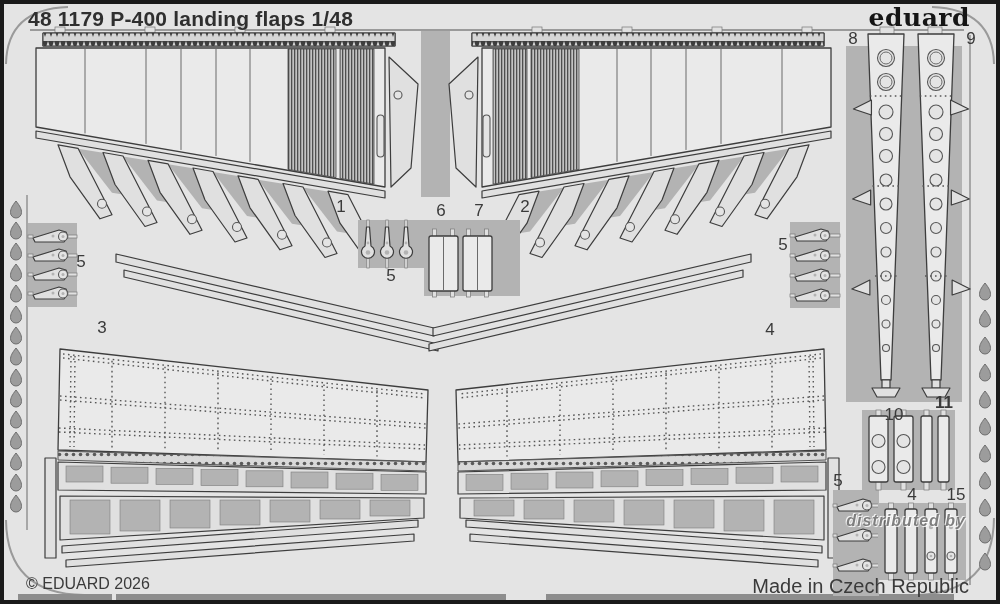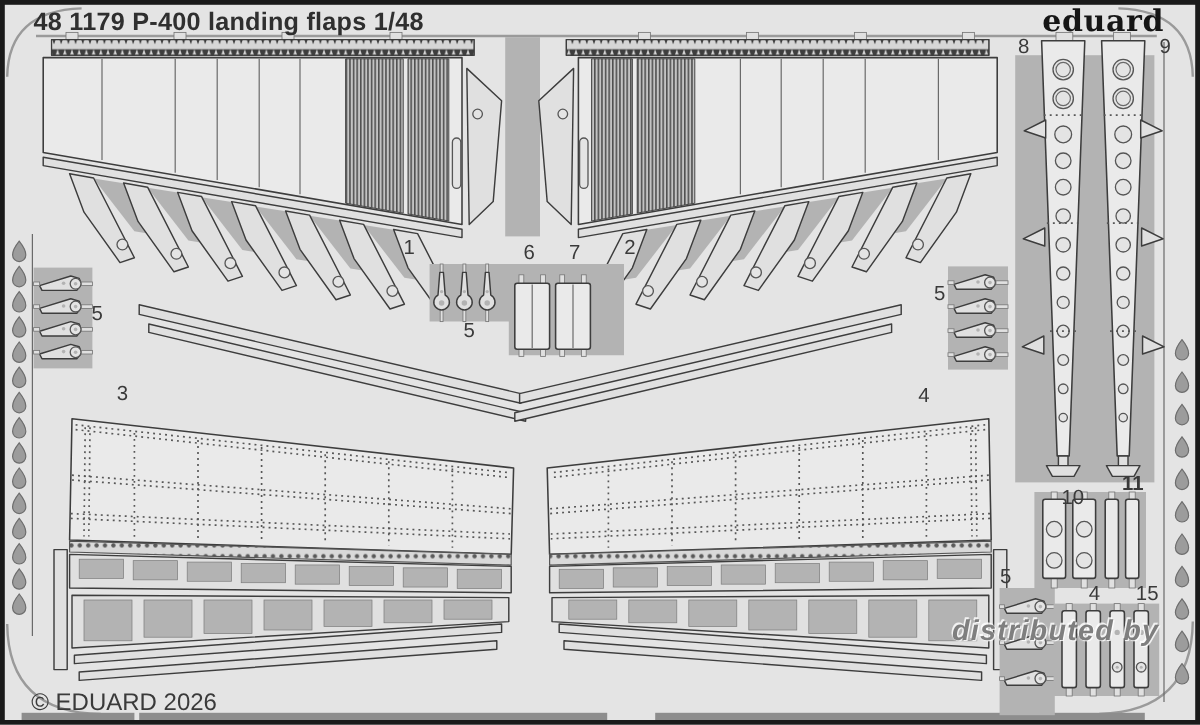--- a/index.html
+++ b/index.html
@@ -5,25 +5,25 @@
   html,body{margin:0;padding:0;background:#777;}
   .stage{
     position:relative;width:1000px;height:604px;box-sizing:border-box;
     border:4px solid #1a1a1a;background:var(--sheet,#e4e4e4);
     overflow:hidden;font-family:"Liberation Sans",sans-serif;
   }
   .stage svg{position:absolute;left:0;top:0;}
   .txt{position:absolute;white-space:nowrap;}
   .title{left:24px;top:3px;font-size:21px;font-weight:bold;color:var(--text,#2f2f2f);letter-spacing:.2px;}
   .brand{right:26px;top:-1px;font-family:"DejaVu Serif",serif;font-weight:bold;font-size:25px;color:#151515;letter-spacing:.5px;}
-  .copyright{left:22px;top:571px;font-size:20px;color:var(--label,#3a3a3a);}
+  .copyright{left:22px;top:571px;font-size:16px;color:var(--label,#3a3a3a);}
   .madein{right:27px;top:571px;font-size:20px;color:var(--label,#3a3a3a);}
   .plabel{position:absolute;transform:translate(-50%,-50%);font-size:17px;color:var(--label,#3a3a3a);}
   .wm{position:absolute;text-align:right;pointer-events:none;}
-  .wm-1{right:30px;top:508px;font-size:24px;font-style:italic;font-weight:800;
+  .wm-1{right:30px;top:508px;font-size:16px;font-style:italic;font-weight:800;
         color:rgba(105,105,105,.85);letter-spacing:1px;
         text-shadow:0 0 2px #fff,1px 1px 0 rgba(255,255,255,.8),-1px -1px 0 rgba(255,255,255,.8);}
   .wm-2{right:26px;top:528px;font-size:44px;font-weight:bold;letter-spacing:4px;
         color:rgba(130,130,130,.38);-webkit-text-stroke:1.5px rgba(95,95,95,.65);
         text-shadow:0 0 2px rgba(255,255,255,.7);}
   
   .p{fill:var(--part,#e0e0e0);stroke:var(--outline,#3d3d3d);stroke-width:1.2;stroke-linejoin:round;}
   .pb{fill:var(--part-bright,#eaeaea);stroke:var(--outline,#3d3d3d);stroke-width:1.3;stroke-linejoin:round;}
   .w{fill:var(--web,#b3b3b3);stroke:none;}
   .wс{fill:var(--web,#b3b3b3);}
@@ -455,20 +455,21 @@
         <rect class="pb" x="945" y="509" width="12" height="64" rx="2"></rect>
         <circle class="wс" cx="951" cy="527" r="2.2"></circle>
         <circle class="hole" cx="951" cy="556" r="4"></circle>
         <circle class="wс" cx="951" cy="556" r="1.3"></circle>
       </g>
     </svg>
 
   <div class="txt title">48 1179 P-400 landing flaps 1/48</div>
   <div class="txt brand">eduard</div>
   <div class="txt copyright">© EDUARD 2026</div>
+  <div class="txt madein">Made in Czech Republic</div>
 
   <div id="labels">
       <span class="plabel" style="left: 337px; top: 203px;">1</span>
       <span class="plabel" style="left: 521px; top: 203px;">2</span>
       <span class="plabel" style="left: 98px; top: 324px;">3</span>
       <span class="plabel" style="left: 766px; top: 326px;">4</span>
       <span class="plabel" style="left: 77px; top: 258px;">5</span>
       <span class="plabel" style="left: 779px; top: 241px;">5</span>
       <span class="plabel" style="left: 387px; top: 272px;">5</span>
       <span class="plabel" style="left: 834px; top: 477px;">5</span>

